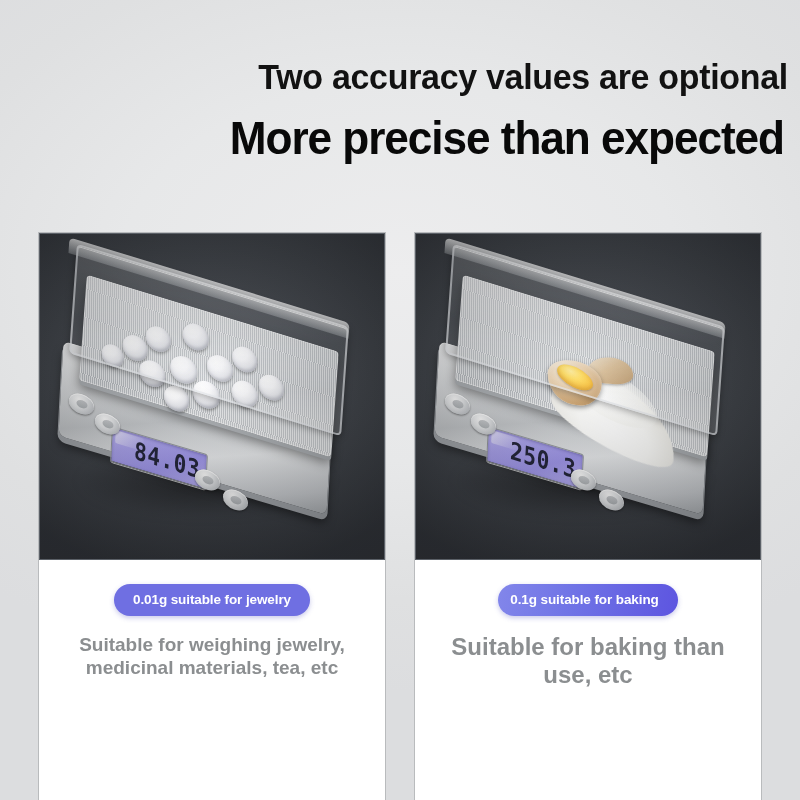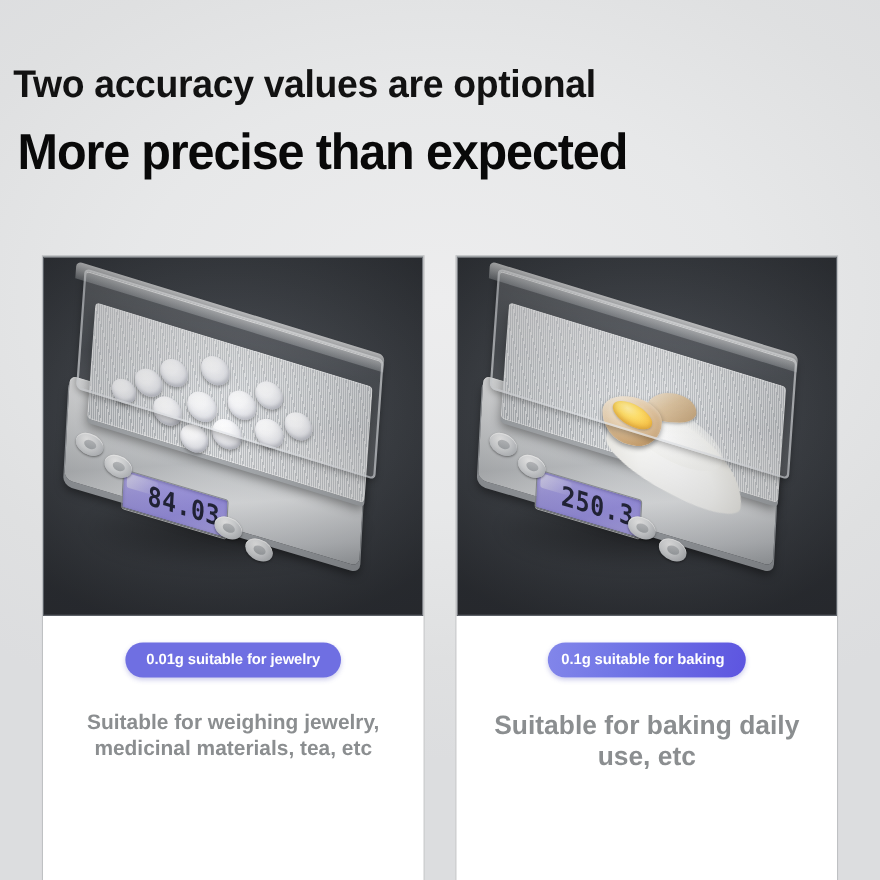--- a/index.html
+++ b/index.html
@@ -15,21 +15,21 @@
     font-family: "Liberation Sans", sans-serif;
     background:
       radial-gradient(ellipse 620px 420px at 50% 34%, #ededee 0%, #e7e8e9 45%, #dfe0e1 78%, #dcdddf 100%),
       linear-gradient(180deg, #e2e3e4 0%, #e6e7e8 40%, #dcdddf 100%);
     position: relative;
   }
 
   
   .headings {
     padding: 58px 0 0 0;
-    text-align: left;
+    text-align: right;
   }
   .headline-1 {
     font-size: 35px;
     font-weight: bold;
     color: #121212;
     letter-spacing: -0.3px;
     line-height: 1.06;
     transform: scaleX(0.97);
   }
   .headline-2 {
@@ -285,21 +285,21 @@
     font-size: 13.5px;
     font-weight: bold;
     letter-spacing: -0.1px;
     white-space: nowrap;
     box-shadow: 0 2px 5px rgba(80,80,190,0.30);
   }
   .badge-left  { background: #6f6fe2; }
   .badge-right { background: linear-gradient(100deg, #8286ea 0%, #7074e6 40%, #5d55e0 100%); padding-left: 12px; }
 
   .desc {
-    margin-top: 30px;
+    margin-top: 17px;
     color: #8b8e90;
     font-weight: bold;
     line-height: 1.22;
   }
   .desc-left  { font-size: 19px; }
   .desc-right { font-size: 24px; line-height: 1.18; }
 </style>
 </head>
 <body>
 
@@ -383,17 +383,17 @@
 
         <div class="btn-scale btn-a"></div>
         <div class="btn-scale btn-b"></div>
         <div class="btn-scale btn-c"></div>
         <div class="btn-scale btn-d"></div>
       </div>
     </div>
 
     <div class="caption">
       <div class="badge badge-right">0.1g suitable for baking</div>
-      <div class="desc desc-right">Suitable for baking daily use, etc</div>
+      <div class="desc desc-right">Suitable for baking than use, etc</div>
     </div>
   </div>
 
 </div>
 
 </body></html>

